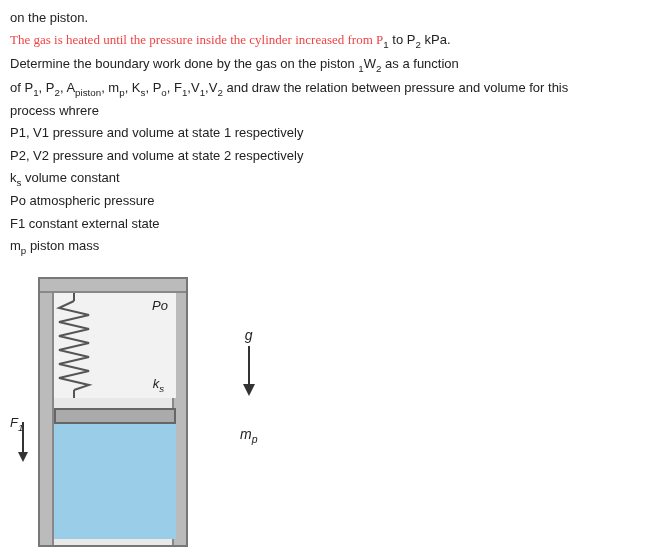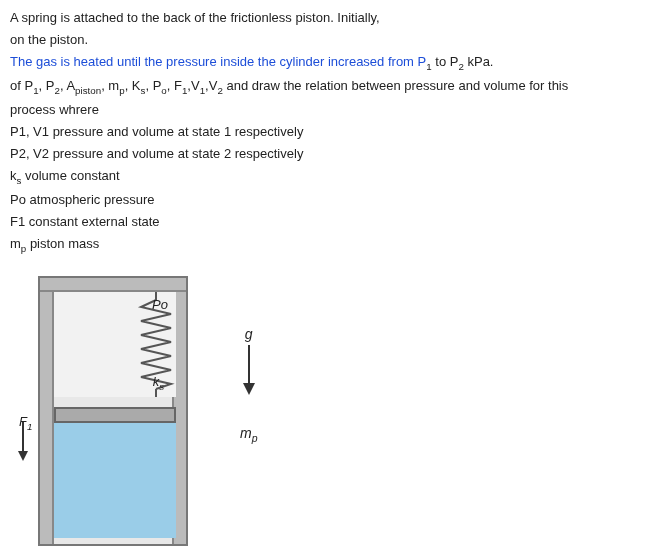--- a/index.html
+++ b/index.html
@@ -16,38 +16,41 @@
       line-height: 1.55;
       margin-bottom: 6px;
     }
     .text-block p {
       margin-bottom: 2px;
     }
     sub, sup {
       font-size: 0.75em;
     }
     .highlight {
-      color: #1d4ed8;
+      color: #ef4444;
+      font-family: Liberation Serif, serif;
     }
     .diagram-area {
       display: flex;
       flex-direction: row;
       margin-top: 10px;
       align-items: flex-start;
     }
   </style>
 </head>
 <body>
 
 <div>
   <div class="text-block">
-    <p>A spring is attached to the back of the frictionless piston. Initially,</p>
     <p>on the piston.</p>
     <p>
       <span class="highlight">The gas is heated until the pressure inside the cylinder increased from P</span><span><sub>1</sub></span><span> to P</span><sub>2</sub><span> kPa.</span>
+    </p>
+    <p>
+      <span> Determine the boundary work done by the gas on the piston </span><sub>1</sub><span>W</span><sub>2</sub><span> as a function</span>
     </p>
     <p>
       <span>of P</span><sub>1</sub><span>, P</span><sub>2</sub><span>, A</span><sub>piston</sub><span>, m</span><sub>p</sub><span>, K</span><sub>s</sub><span>, P</span><sub>o</sub><span>, F</span><sub>1</sub><span>,V</span><sub>1</sub><span>,V</span><sub>2</sub><span> and draw the relation between pressure and volume for this</span>
     </p>
     <p>process whrere</p>
     <p>P1, V1 pressure and volume at state 1 respectively</p>
     <p>P2, V2 pressure and volume at state 2 respectively</p>
     <p>
       <span>k</span><sub>s</sub><span> volume constant</span>
     </p>
@@ -58,33 +61,33 @@
     </p>
   </div>
 
   <div class="diagram-area">
     <div style="position:relative; width:220px; height:290px;">
 
       <div style="position:absolute; left:8px; top:155px; display:flex; flex-direction:column; align-items:center;">
         <div style="width:2px; height:30px; background:#333;"></div>
         <div style="width:0;height:0;border-left:5px solid transparent;border-right:5px solid transparent;border-top:10px solid #333;"></div>
       </div>
-      <div style="position:absolute; left:9px; top:148px; font-style:italic; font-size:13px;">
+      <div style="position:absolute; left:0; top:148px; font-style:italic; font-size:13px;">
         <span>F</span><sub>1</sub>
       </div>
 
       <div style="position:absolute; left:28px; top:10px; width:150px; height:270px; border:2px solid #777; background:#e8e8e8;">
 
         <div style="position:absolute;left:0;top:0;width:14px;height:100%;background:#bbb;border-right:2px solid #888;"></div>
 
         <div style="position:absolute;right:0;top:0;width:14px;height:100%;background:#bbb;border-left:2px solid #888;"></div>
 
         <div style="position:absolute;left:0;top:0;width:100%;height:14px;background:#bbb;border-bottom:2px solid #888;"></div>
 
-        <div style="position:absolute;left:14px;top:14px;width:122px;height:105px;background:#f2f2f2;display:flex;align-items:center;justify-content:flex-end;">
+        <div style="position:absolute;left:14px;top:14px;width:122px;height:105px;background:#f2f2f2;display:flex;align-items:center;justify-content:flex-start;">
 
           <svg width="40" height="105" viewBox="0 0 40 105">
             <line x1="20" y1="0" x2="20" y2="8" stroke="#555" stroke-width="2"></line>
             <polyline points="20,8 5,15 35,22 5,29 35,36 5,43 35,50 5,57 35,64 5,71 35,78 5,85 35,92 20,97" fill="none" stroke="#555" stroke-width="2"></polyline>
             <line x1="20" y1="97" x2="20" y2="105" stroke="#555" stroke-width="2"></line>
           </svg>
 
           <div style="position:absolute;top:5px;right:8px;font-style:italic;font-size:13px;">Po</div>
 
           <div style="position:absolute;bottom:5px;right:12px;font-style:italic;font-size:13px;margin-left:23px;">

